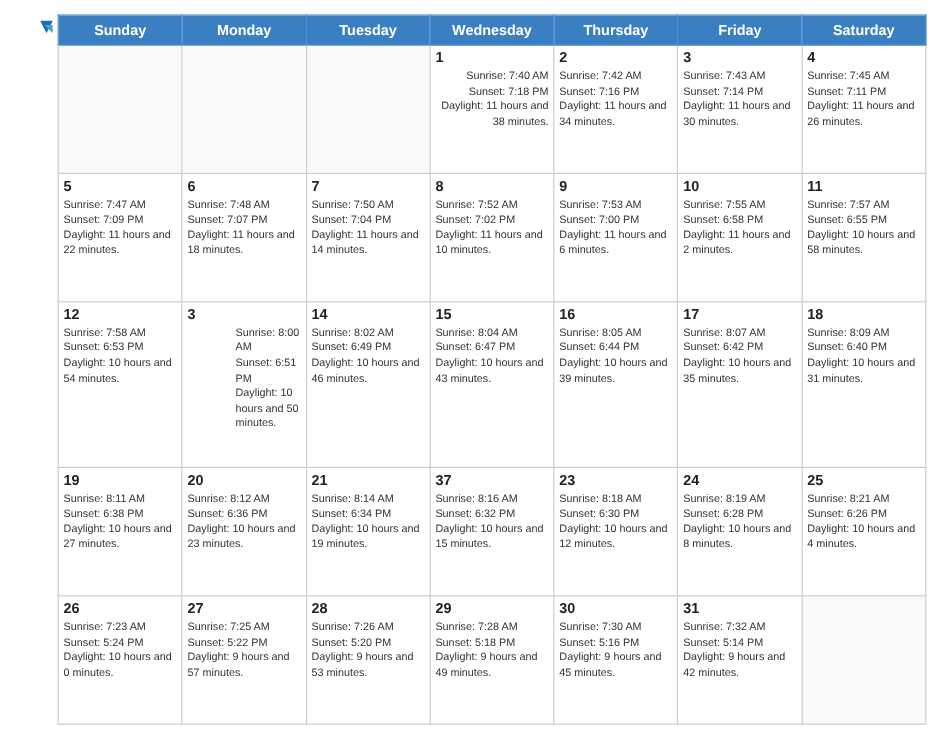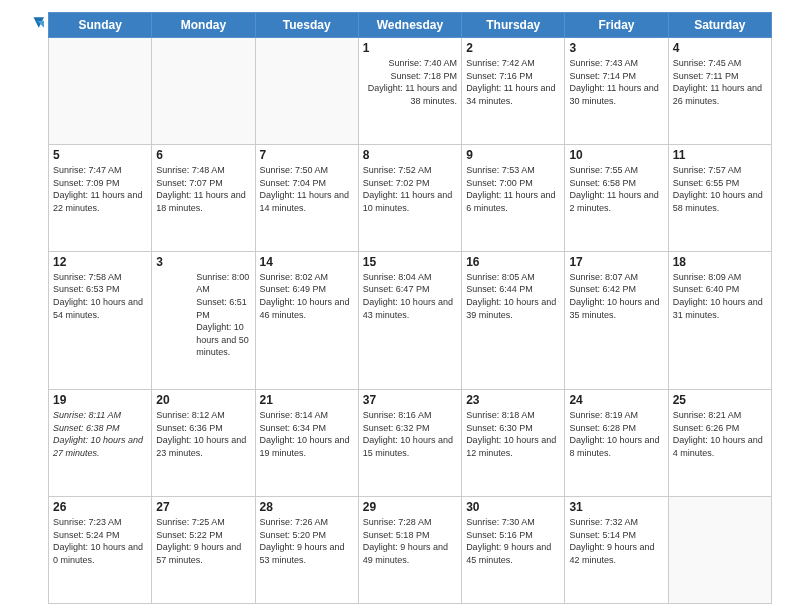--- a/index.html
+++ b/index.html
@@ -242,21 +242,21 @@
           <td>
             <div class="day-num">18</div>
             <div class="day-info" style="white-space: pre-line;">Sunrise: 8:09 AM
 Sunset: 6:40 PM
 Daylight: 10 hours and 31 minutes.</div>
           </td>
         </tr>
         <tr class="week-row">
           <td>
             <div class="day-num">19</div>
-            <div class="day-info" style="white-space: pre-line; font-style: italic;">Sunrise: 8:11 AM
+            <div class="day-info" style="white-space: pre-line;">Sunrise: 8:11 AM
 Sunset: 6:38 PM
 Daylight: 10 hours and 27 minutes.</div>
           </td>
           <td>
             <div class="day-num">20</div>
             <div class="day-info" style="white-space: pre-line;">Sunrise: 8:12 AM
 Sunset: 6:36 PM
 Daylight: 10 hours and 23 minutes.</div>
           </td>
           <td>

